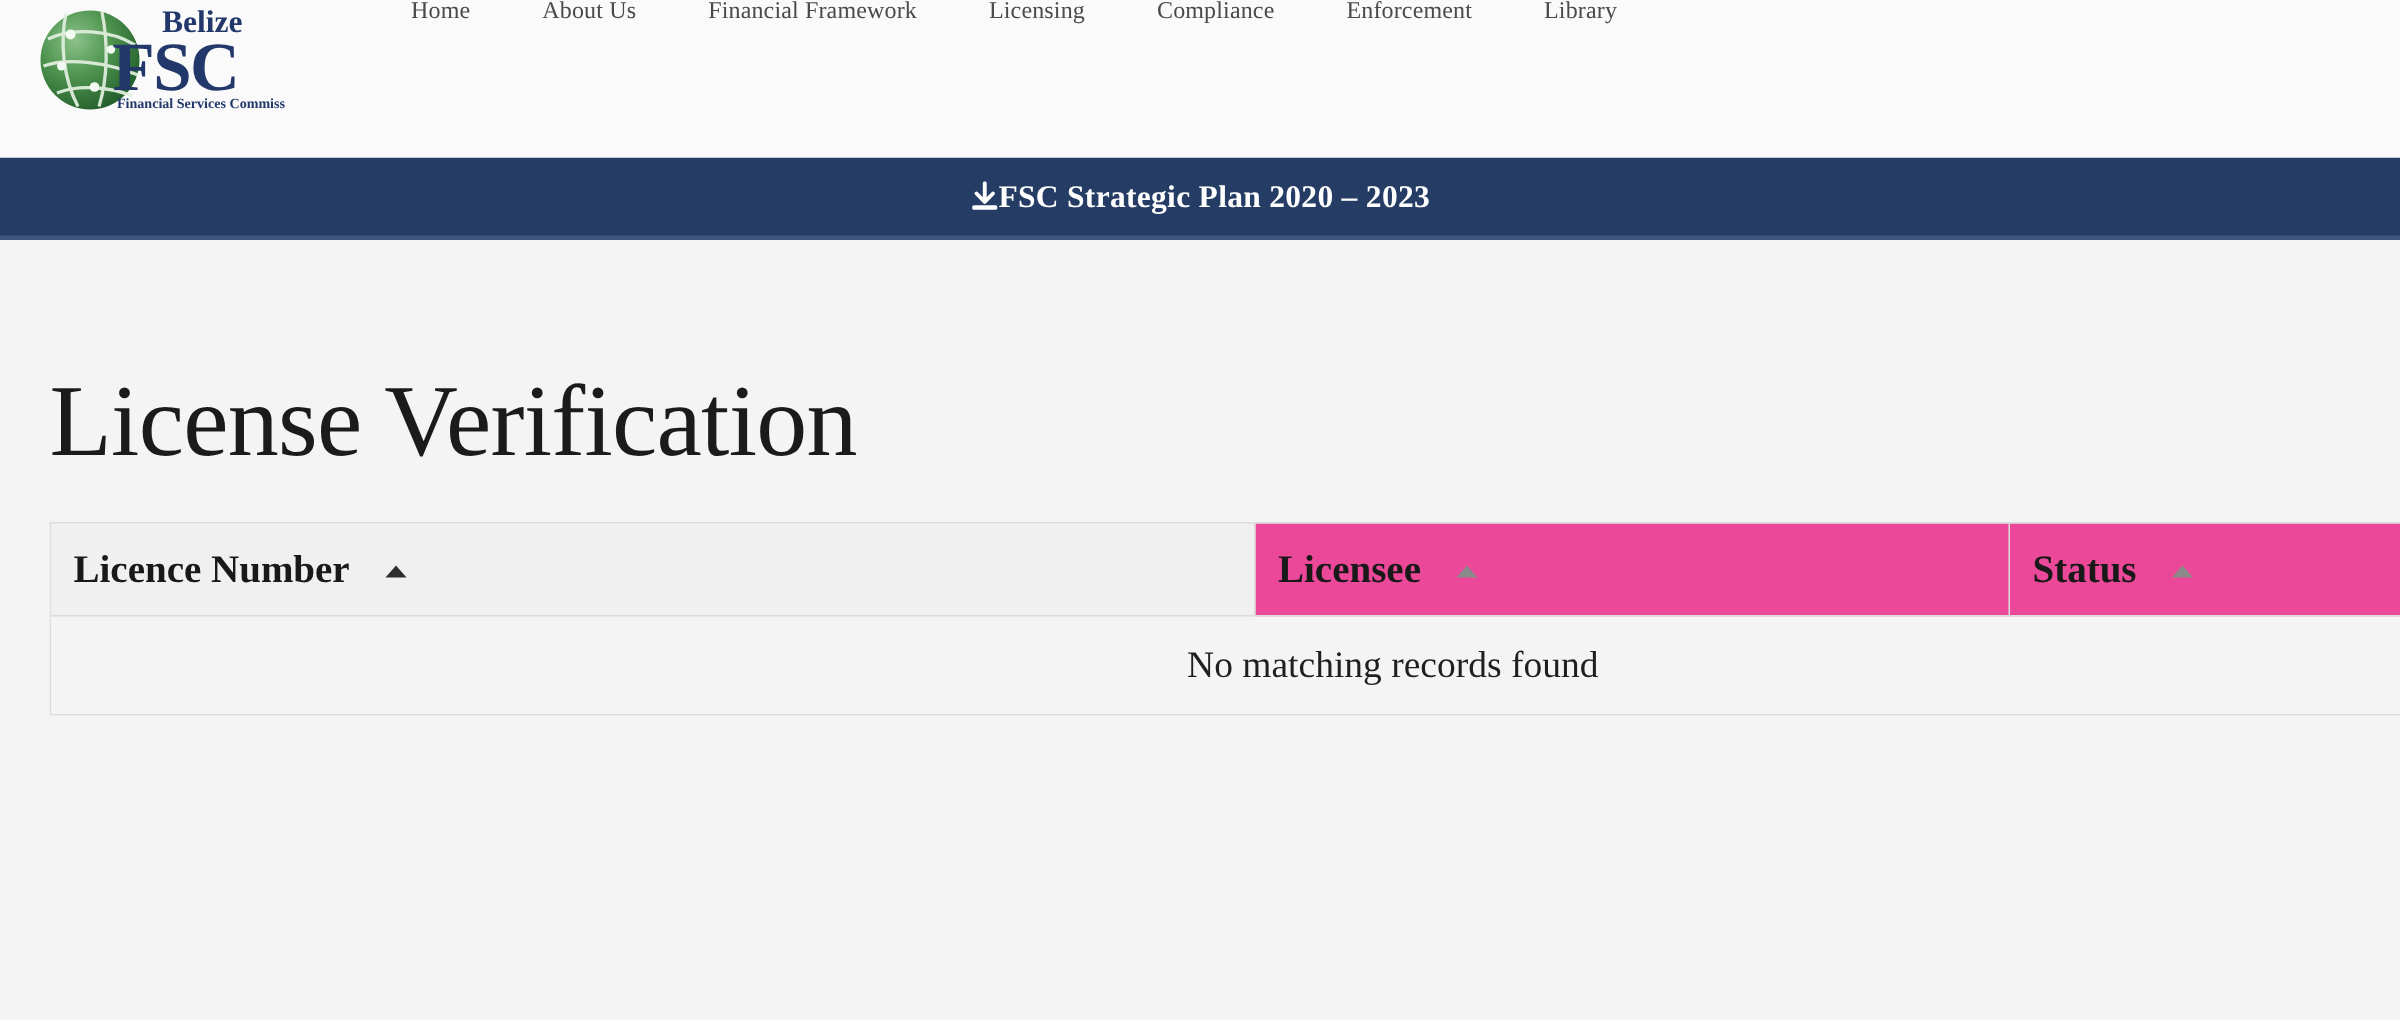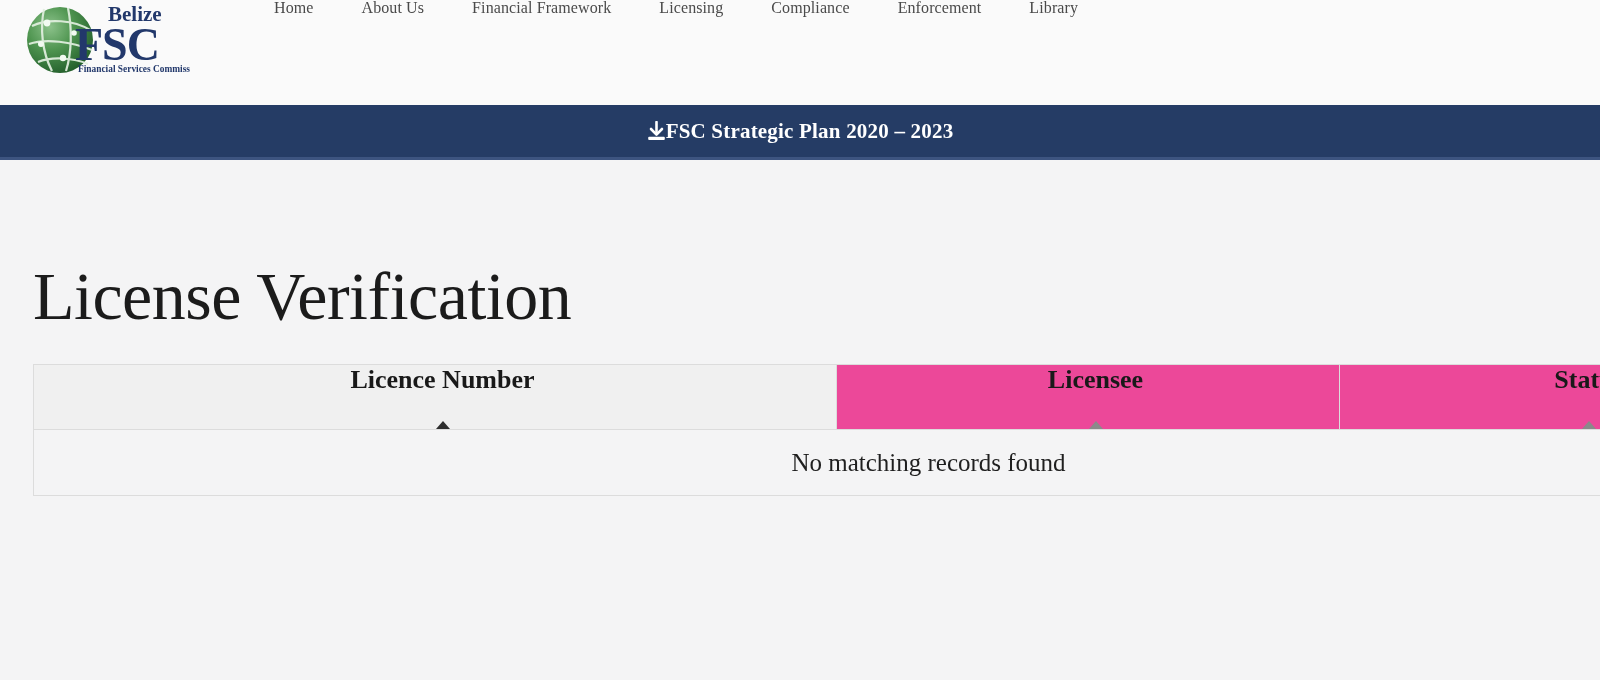--- a/index.html
+++ b/index.html
@@ -91,21 +91,20 @@
   }
 
   .page-title {
     font-family: "Liberation Serif", "DejaVu Serif", serif;
     font-size: 68px;
     font-weight: normal;
     color: #1b1b1b;
     letter-spacing: -0.5px;
     line-height: 1;
     padding-top: 86px;
-    margin-top: 16px;
   }
 
   .search-block {
     margin-top: 70px;
   }
 
   .search-label {
     font-size: 23px;
     color: #1f1f1f;
     line-height: 1;
@@ -170,21 +169,20 @@
   }
 
   table.results th.sorted {
     background: #f0f0f0;
   }
 
   .th-inner {
     display: flex;
     align-items: center;
     gap: 24px;
-    flex-direction: column;
   }
 
   .sort-arrow {
     width: 0;
     height: 0;
     border-left: 7px solid transparent;
     border-right: 7px solid transparent;
     border-bottom: 8px solid #2e2e2e;
     display: inline-block;
     margin-top: 2px;

